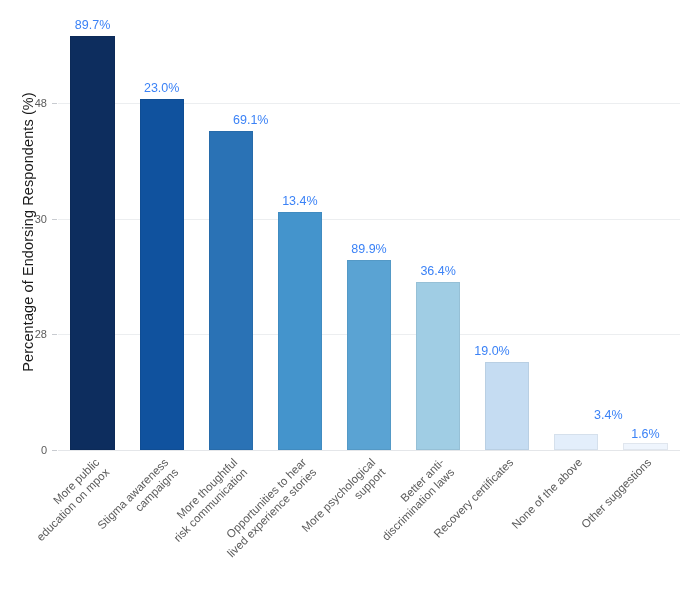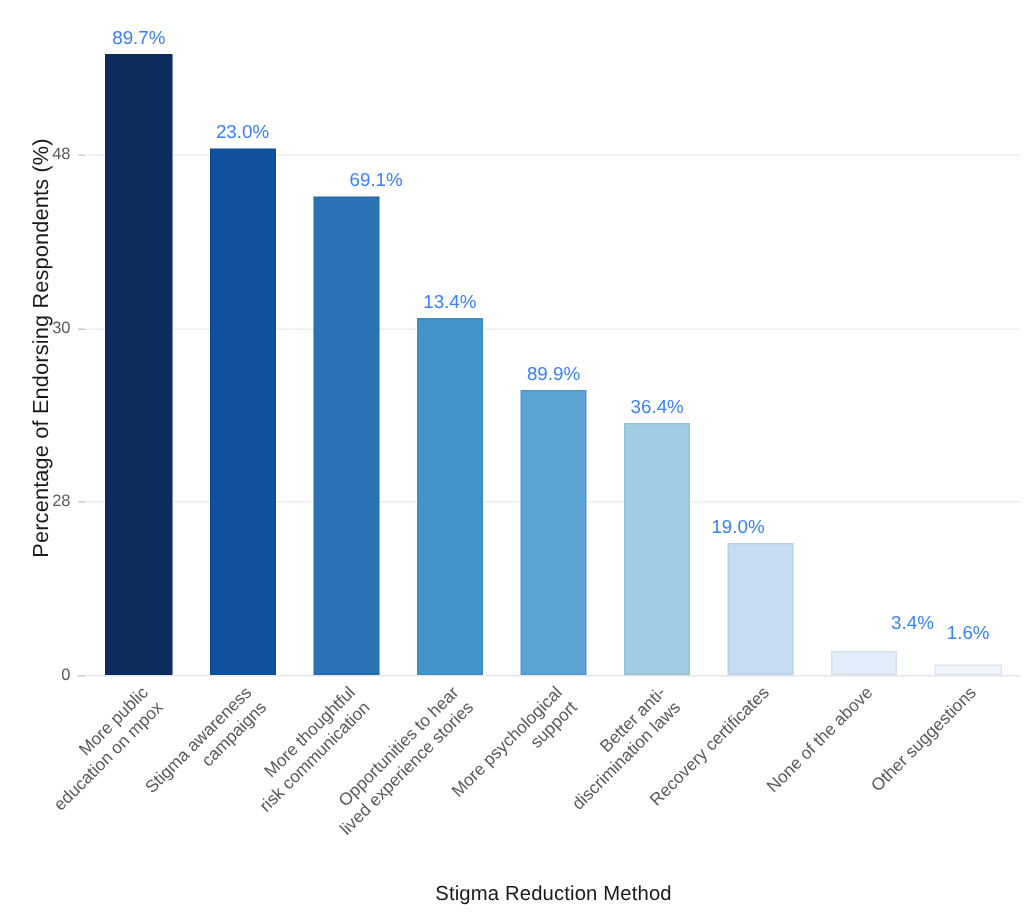--- a/index.html
+++ b/index.html
@@ -127,21 +127,20 @@
     text-align: right;
   }
 </style>
 </head>
 <body>
 
 <div id="chart-root">
 
   <div class="y-axis-title">Percentage of Endorsing Respondents (%)</div>
 
-  <div class="x-axis-title">Stigma Reduction Method</div>
 
   <div id="plot">
     <div id="gridlines">
         <div class="gridline baseline" style="top: 432px;"></div>
         <div class="tick-mark" style="top: 432px;"></div>
         <div class="tick-row" style="top: 432px;">
           <span class="tick-label">0</span>
         </div>
         <div class="gridline" style="top: 316.492px;"></div>
         <div class="tick-mark" style="top: 316.492px;"></div>
@@ -172,21 +171,21 @@
       </div>
     <div id="bar-labels">
         <div class="bar-label" style="left: 34.5556px; top: -0.442781px;">89.7%</div>
         <div class="bar-label" style="left: 103.667px; top: 62.8556px;">23.0%</div>
         <div class="bar-label" style="left: 172.778px; top: 94.7358px; margin-left: 20px;">69.1%</div>
         <div class="bar-label" style="left: 241.889px; top: 176.053px;">13.4%</div>
         <div class="bar-label" style="left: 311px; top: 223.643px;">89.9%</div>
         <div class="bar-label" style="left: 380.111px; top: 245.82px; text-align: center;">36.4%</div>
         <div class="bar-label" style="left: 434px; top: 326.214px;">19.0%</div>
         <div class="bar-label" style="left: 518.333px; top: 390px; margin-left: 32px;">3.4%</div>
-        <div class="bar-label" style="left: 587.444px; top: 397px; text-align: center;">1.6%</div>
+        <div class="bar-label" style="left: 587.444px; top: 409px; text-align: center;">1.6%</div>
       </div>
   </div>
 
   <div id="cat-labels">
       <div class="cat-label" style="left: -207.444px; width: 300px;"><span class="cat-label-inner">More public
 education on mpox</span></div>
       <div class="cat-label" style="left: -138.333px; width: 300px;"><span class="cat-label-inner">Stigma awareness
 campaigns</span></div>
       <div class="cat-label" style="left: -69.2222px; width: 300px;"><span class="cat-label-inner">More thoughtful
 risk communication</span></div>

